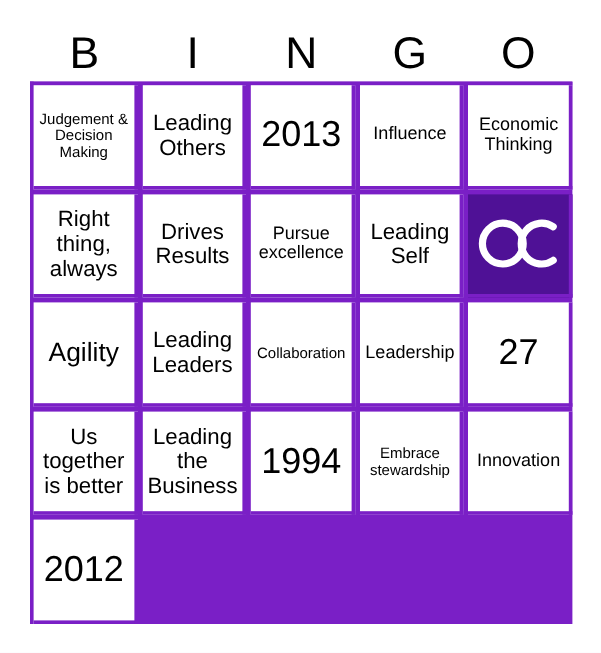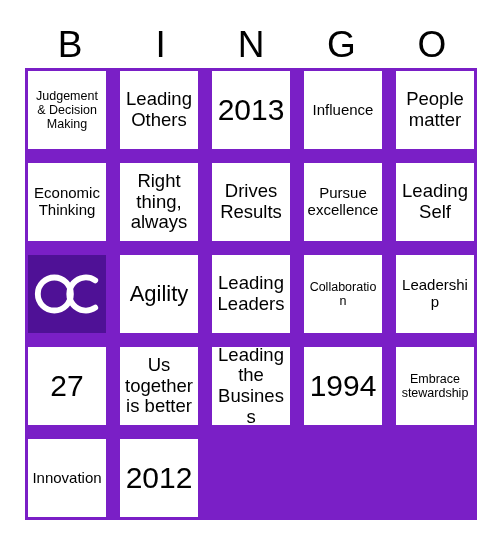--- a/index.html
+++ b/index.html
@@ -47,21 +47,21 @@
     left: 25px;
     top: 68px;
     width: 452px;
     height: 452px;
     display: grid;
     grid-template-columns: repeat(5, 1fr);
     grid-template-rows: repeat(5, 1fr);
     border-top: 3px solid #7A1FC6;
     border-left: 3px solid #7A1FC6;
     background: #7A1FC6;
-    gap: 11px;
+    gap: 4px;
   }
 
   .cell {
     position: relative;
     background: #ffffff;
     border-right: 3px solid #7A1FC6;
     border-bottom: 3px solid #7A1FC6;
     display: flex;
     align-items: center;
     justify-content: center;
@@ -120,23 +120,20 @@
       </div>
       <div class="cell fs-md">
         <span class="cell-text">Leading Others</span>
       </div>
       <div class="cell fs-xl">
         <span class="cell-text">2013</span>
       </div>
       <div class="cell fs-sm">
         <span class="cell-text">Influence</span>
       </div>
-      <div class="cell fs-md">
-        <span class="cell-text">People matter</span>
-      </div>
       <div class="cell fs-sm">
         <span class="cell-text">Economic Thinking</span>
       </div>
       <div class="cell fs-md">
         <span class="cell-text">Right thing, always</span>
       </div>
       <div class="cell fs-md">
         <span class="cell-text">Drives Results</span>
       </div>
       <div class="cell fs-sm">

